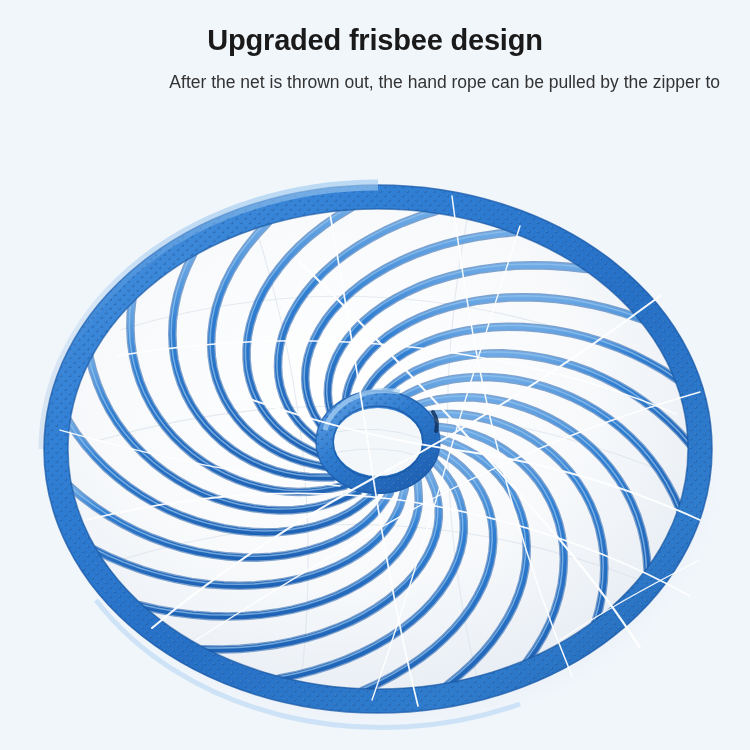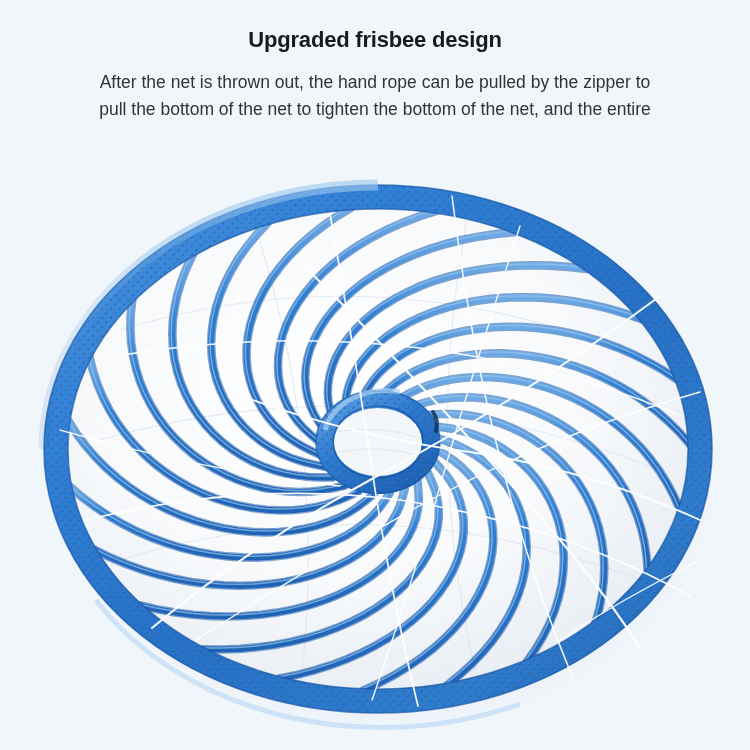--- a/index.html
+++ b/index.html
@@ -26,36 +26,37 @@
   .text-block {
     position: absolute;
     left: 0;
     top: 0;
     width: 750px;
     text-align: center;
   }
   .headline {
     margin: 0;
     padding-top: 20px;
-    font-size: 22px;
+    font-size: 29px;
     font-weight: bold;
     letter-spacing: -0.2px;
     color: #1a1a1a;
     font-family: "Liberation Sans", sans-serif;
     line-height: 40px;
   }
   .subcopy {
     margin: 0 auto;
     padding-top: 9px;
     width: 690px;
     font-size: 17.5px;
     font-weight: normal;
     color: #333333;
     line-height: 27px;
     font-family: "Liberation Sans", sans-serif;
+    text-align: right;
   }
 
   
   .product-stage {
     position: absolute;
     left: 0;
     top: 0;
     width: 750px;
     height: 750px;
   }
@@ -67,21 +68,20 @@
 </style>
 </head>
 <body>
 
 <div id="page">
 
   <div class="text-block">
     <h1 class="headline">Upgraded frisbee design</h1>
     <div class="subcopy">
       <div>After the net is thrown out, the hand rope can be pulled by the zipper to</div>
-      <div>pull the bottom of the net to tighten the bottom of the net, and the entire</div>
     </div>
   </div>
 
   <div class="product-stage">
     <svg class="product-svg" viewBox="0 0 750 750">
       <defs>
 
         <radialGradient id="netFill" cx="44%" cy="38%" r="72%">
           <stop offset="0%" stop-color="#ffffff"></stop>
           <stop offset="55%" stop-color="#f7f9fb"></stop>

